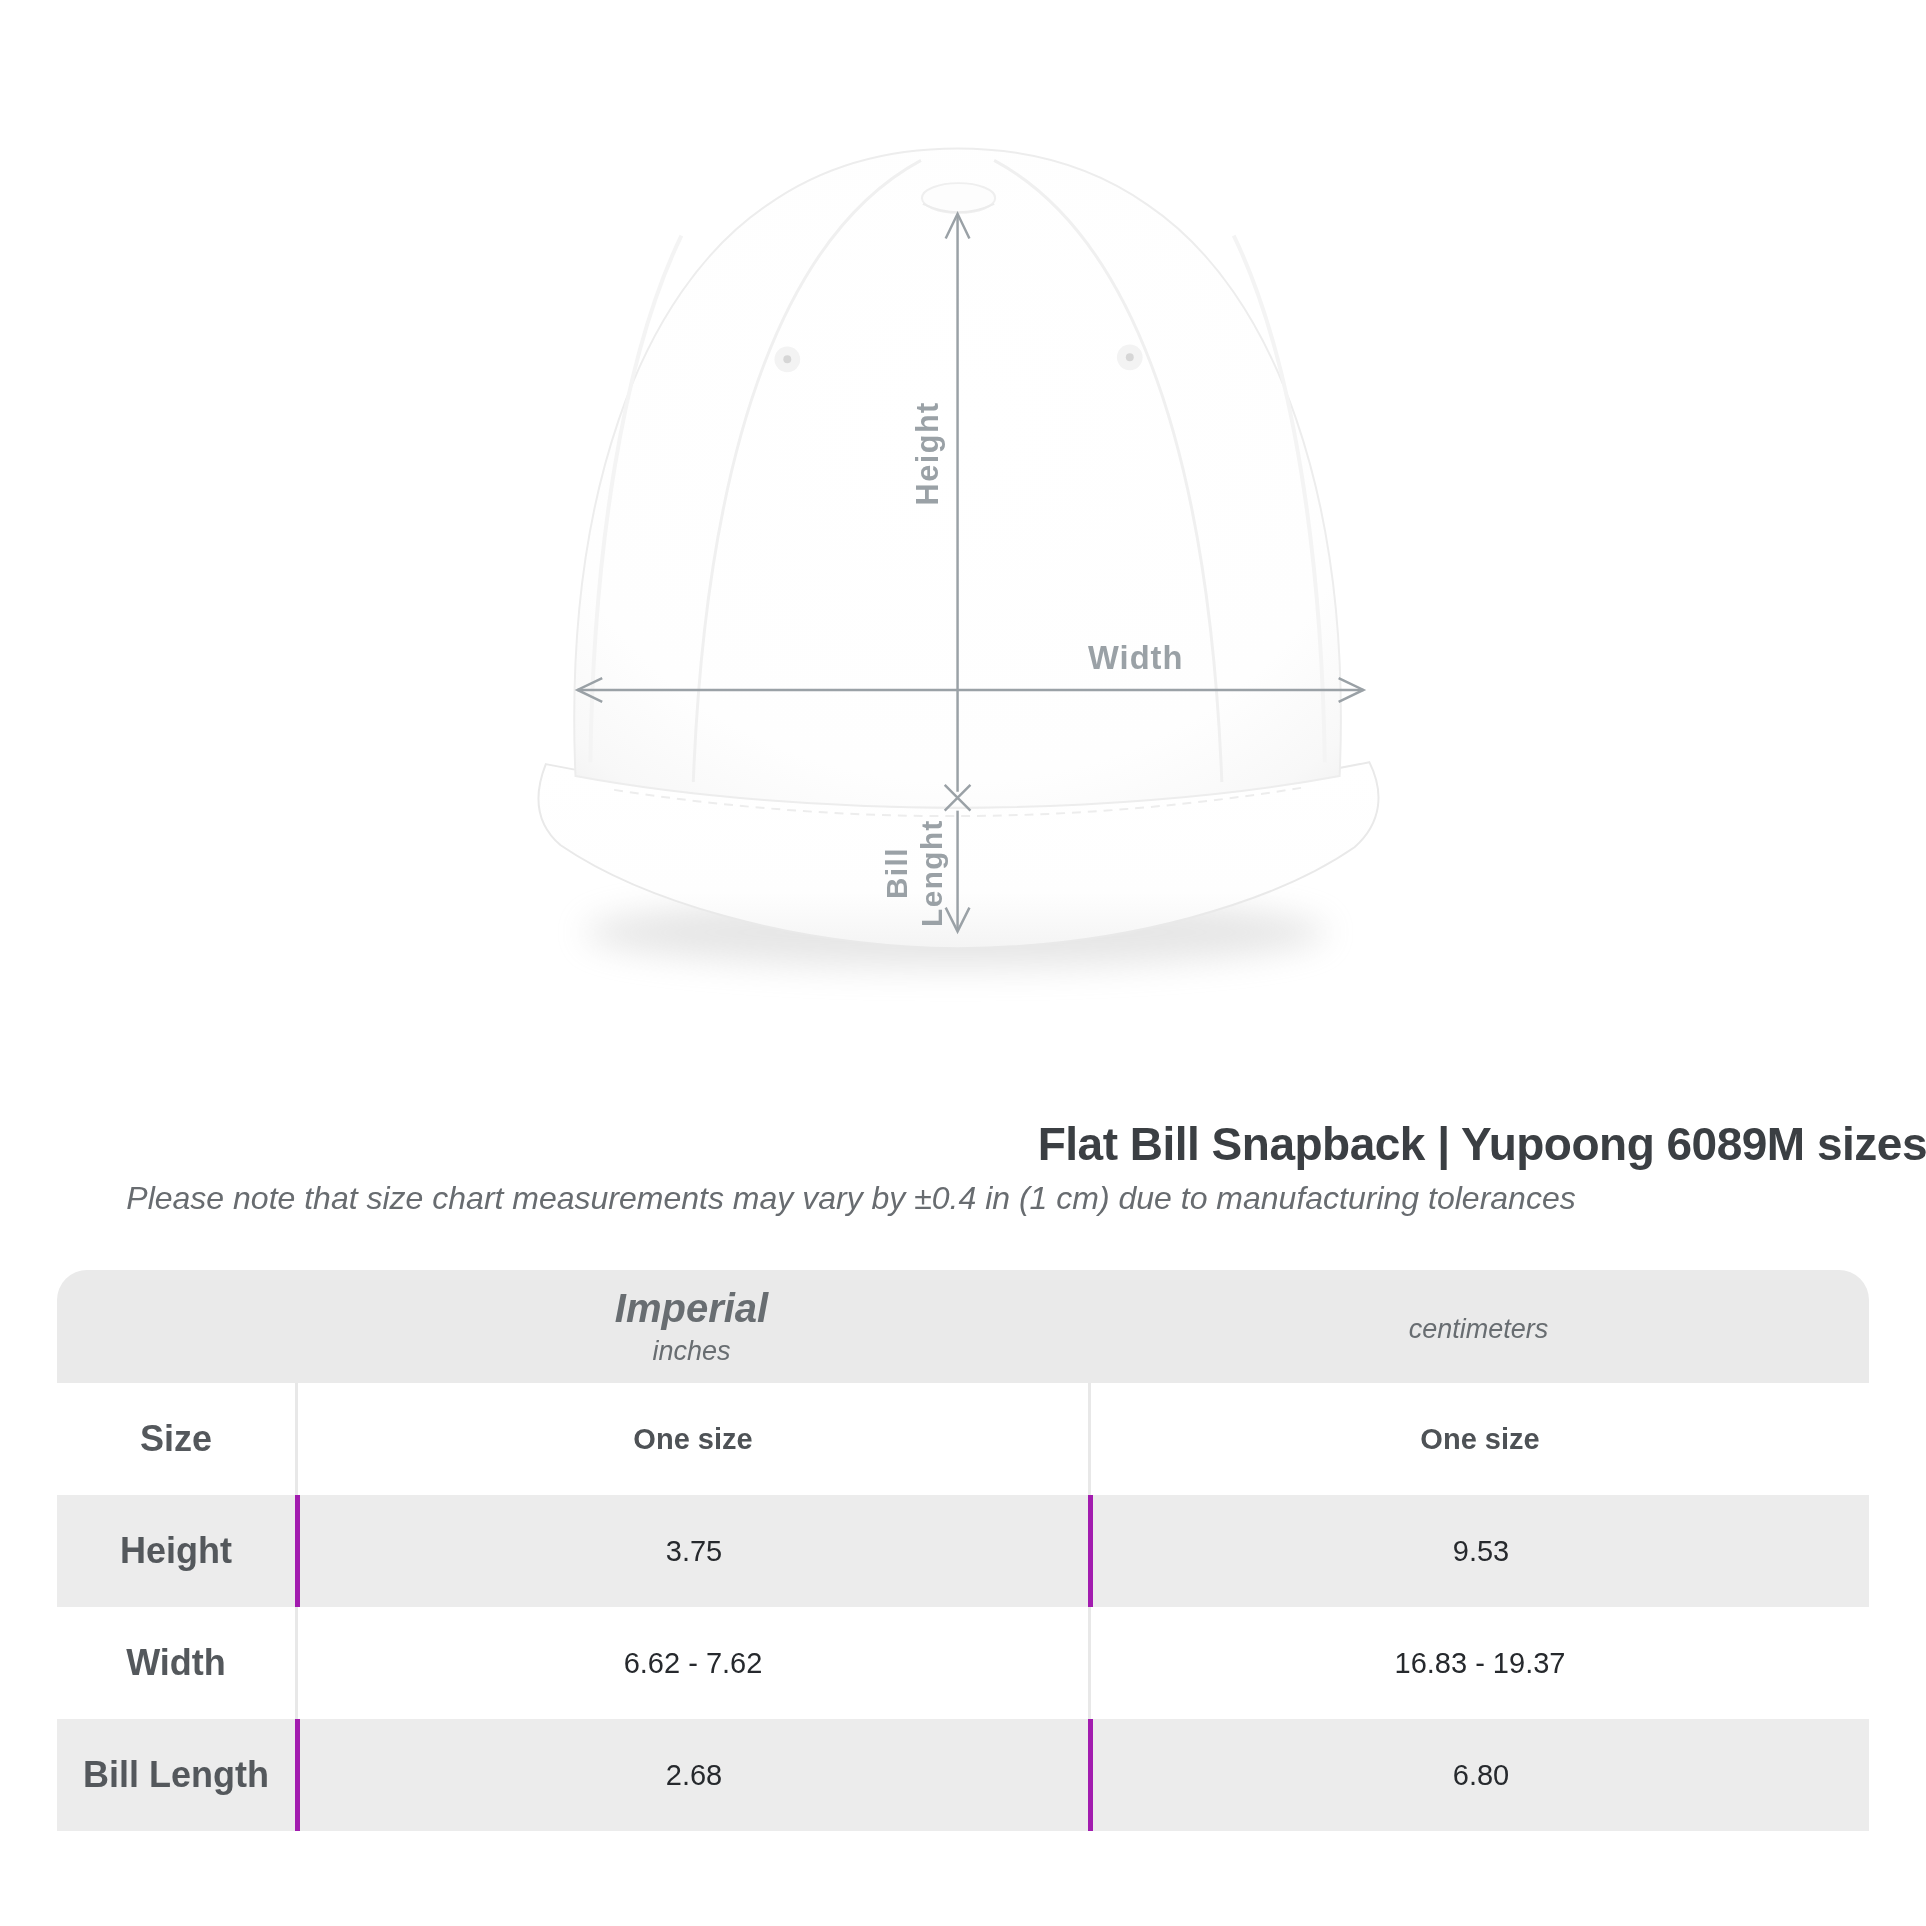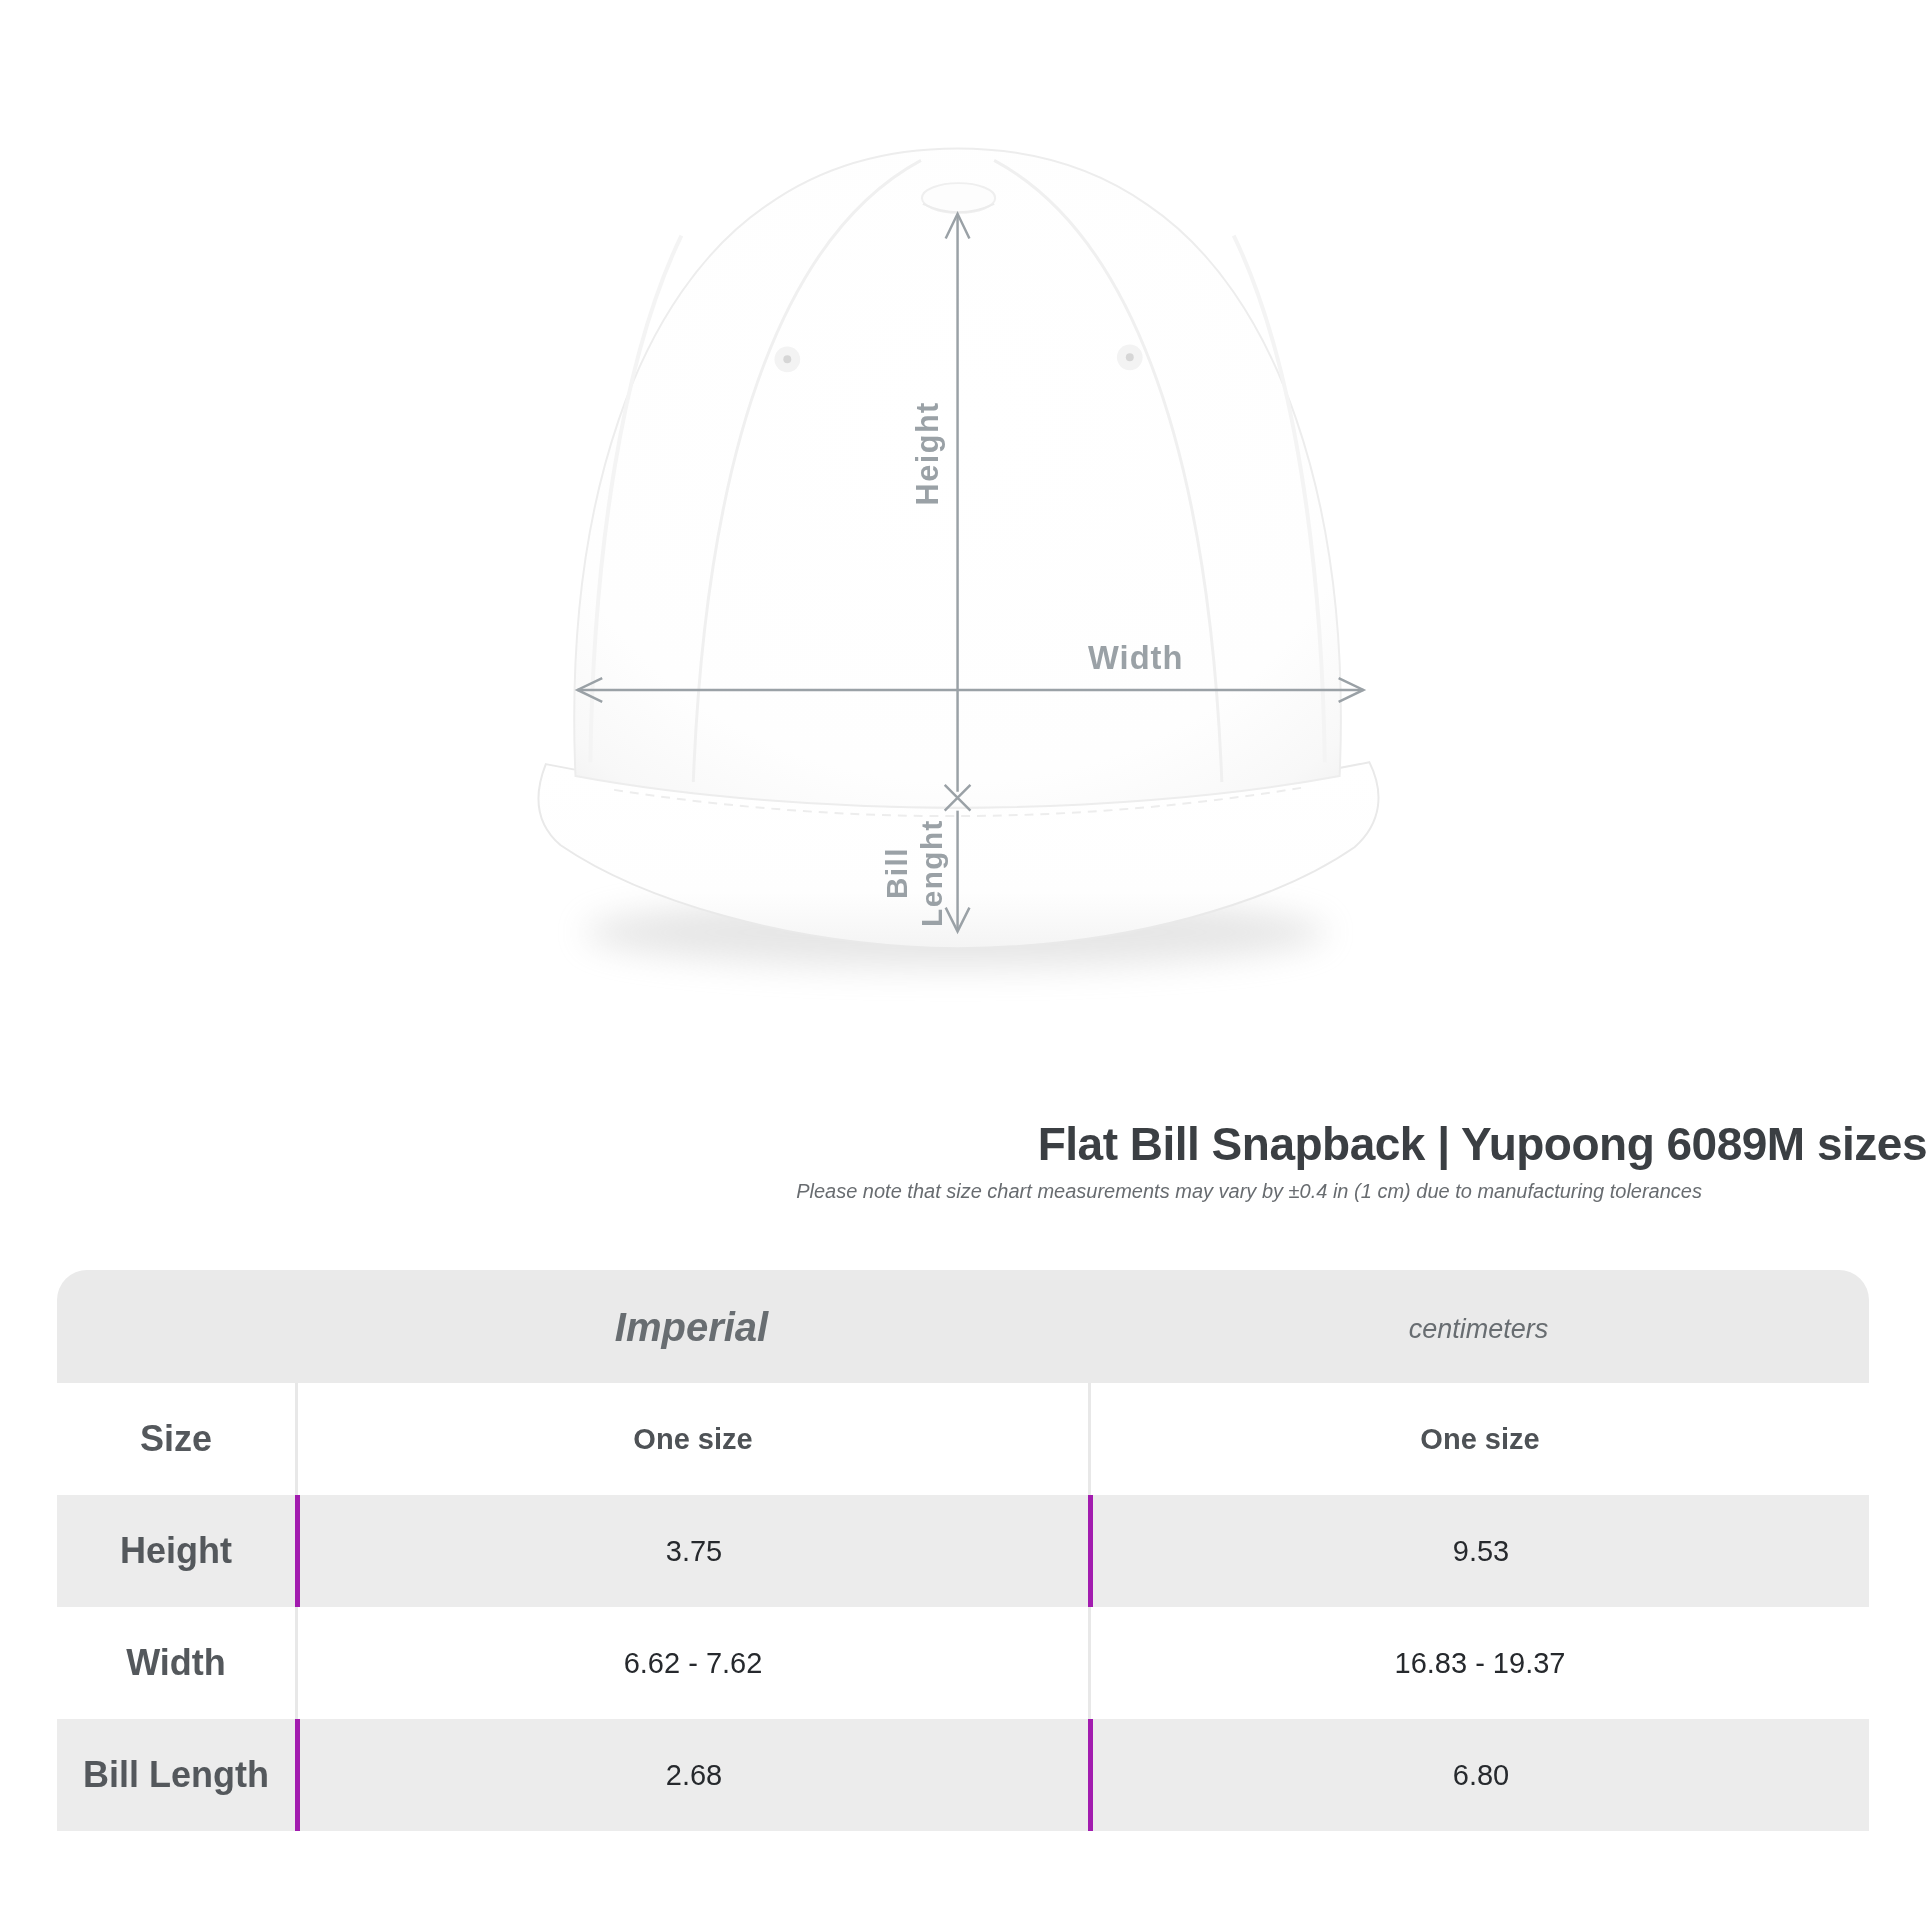--- a/index.html
+++ b/index.html
@@ -6,22 +6,22 @@
   .stage{
     position:relative;width:1927px;height:1927px;background:#ffffff;
     font-family:"Liberation Sans", sans-serif;overflow:hidden;
   }
   .hat-figure{position:absolute;left:0;top:0;width:1927px;height:1069px;}
   .page-title{
     position:absolute;left:0;top:1117px;width:1927px;text-align:right;
     font-size:46px;font-weight:700;color:#3b3f43;letter-spacing:-0.5px;
   }
   .tolerance-note{
-    position:absolute;left:0;top:1180px;width:1702px;text-align:right;
-    font-size:20px;font-style:italic;color:#686c70;
+    position:absolute;left:0;top:1180px;width:1702px;text-align:center;
+    font-size:32px;font-style:italic;color:#686c70;
   }
   .size-card{
     position:absolute;left:57px;top:1270px;width:1812px;height:598px;
     border-radius:30px;overflow:hidden;background:#ffffff;
   }
   .card-header{
     height:113px;background:#eaeaea;display:grid;
     grid-template-columns:238px 793px 781px;align-items:center;
   }
   .colhead{text-align:center;color:#686d71;}
@@ -131,20 +131,21 @@
 
   <div class="page-title">Flat Bill Snapback | Yupoong 6089M sizes</div>
   <div class="tolerance-note">Please note that size chart measurements may vary by ±0.4 in (1 cm) due to manufacturing tolerances</div>
 
   <div class="size-card">
 
     <div class="card-header">
       <div></div>
       <div class="colhead">
         <div class="big">Imperial</div>
+        <div class="small">inches</div>
       </div>
       <div class="colhead">
         <div class="small">centimeters</div>
       </div>
     </div>
 
     <div class="card-row white">
       <div class="row-label">Size</div>
       <div class="val-cell cell-text onesize">One size</div>
       <div class="val-cell cell-text onesize">One size</div>

